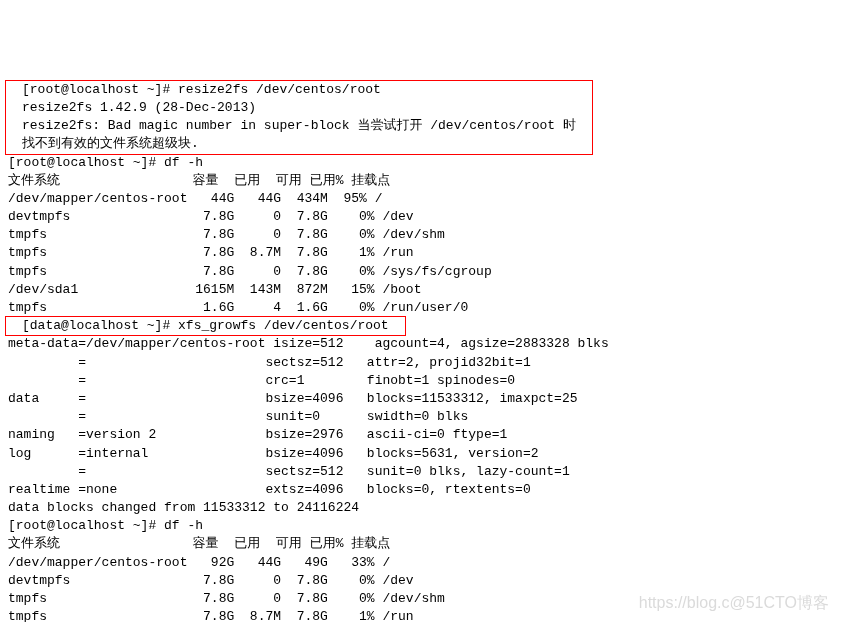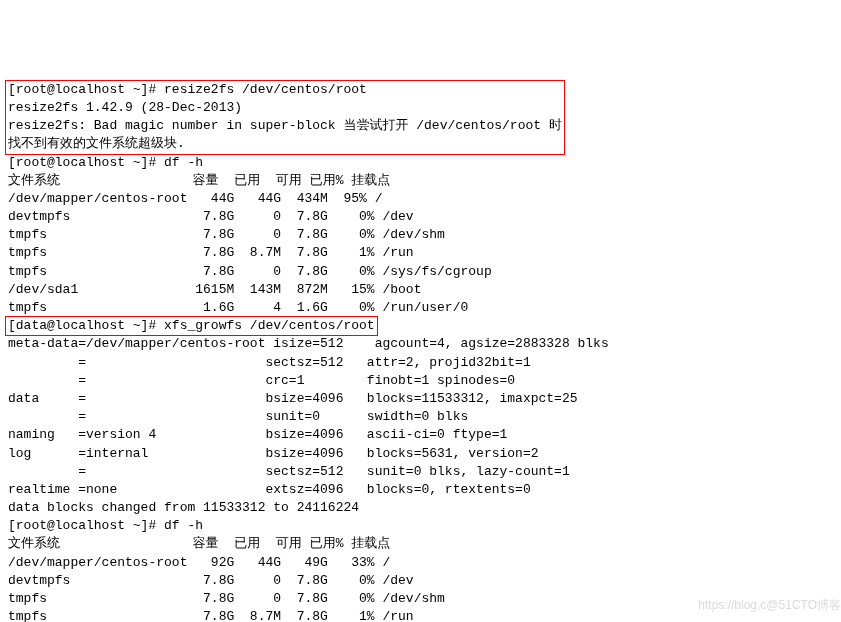--- a/index.html
+++ b/index.html
@@ -10,30 +10,30 @@
     line-height: 1.4;
     color: #000;
     background: #fff;
     white-space: pre;
     width: 841px;
     box-sizing: border-box;
   }
   .box {
     border: 1px solid #ff0000;
     display: inline-block;
-    padding: 0 2px;
+    padding: 0 16px;
     margin: -1px -3px;
   }
   .watermark {
     position: fixed;
     bottom: 8px;
-    right: 0;
+    right: 12px;
     color: rgba(150,150,150,0.35);
     font-family: sans-serif;
-    font-size: 12px;
+    font-size: 16px;
     pointer-events: none;
   }
 </style>
 </head>
 <body>
 
 
 
 <span class="box"><span>[root@localhost ~]# resize2fs /dev/centos/root</span>
 <span>resize2fs 1.42.9 (28-Dec-2013)</span>
@@ -47,21 +47,21 @@
 <span>tmpfs                    7.8G  8.7M  7.8G    1% /run</span>
 <span>tmpfs                    7.8G     0  7.8G    0% /sys/fs/cgroup</span>
 <span>/dev/sda1               1615M  143M  872M   15% /boot</span>
 <span>tmpfs                    1.6G     4  1.6G    0% /run/user/0</span>
 <span class="box"><span>[data@localhost ~]# xfs_growfs /dev/centos/root</span></span>
 <span>meta-data=/dev/mapper/centos-root isize=512    agcount=4, agsize=2883328 blks</span>
 <span>         =                       sectsz=512   attr=2, projid32bit=1</span>
 <span>         =                       crc=1        finobt=1 spinodes=0</span>
 <span>data     =                       bsize=4096   blocks=11533312, imaxpct=25</span>
 <span>         =                       sunit=0      swidth=0 blks</span>
-<span>naming   =version 4              bsize=4096   ascii-ci=0 ftype=1</span>
+<span>naming   =version 2              bsize=2976   ascii-ci=0 ftype=1</span>
 <span>log      =internal               bsize=4096   blocks=5631, version=2</span>
 <span>         =                       sectsz=512   sunit=0 blks, lazy-count=1</span>
 <span>realtime =none                   extsz=4096   blocks=0, rtextents=0</span>
 <span>data blocks changed from 11533312 to 24116224</span>
 <span>[root@localhost ~]# df -h</span>
 <span>文件系统                 容量  已用  可用 已用% 挂载点</span>
 <span>/dev/mapper/centos-root   92G   44G   49G   33% /</span>
 <span>devtmpfs                 7.8G     0  7.8G    0% /dev</span>
 <span>tmpfs                    7.8G     0  7.8G    0% /dev/shm</span>
 <span>tmpfs                    7.8G  8.7M  7.8G    1% /run</span>

